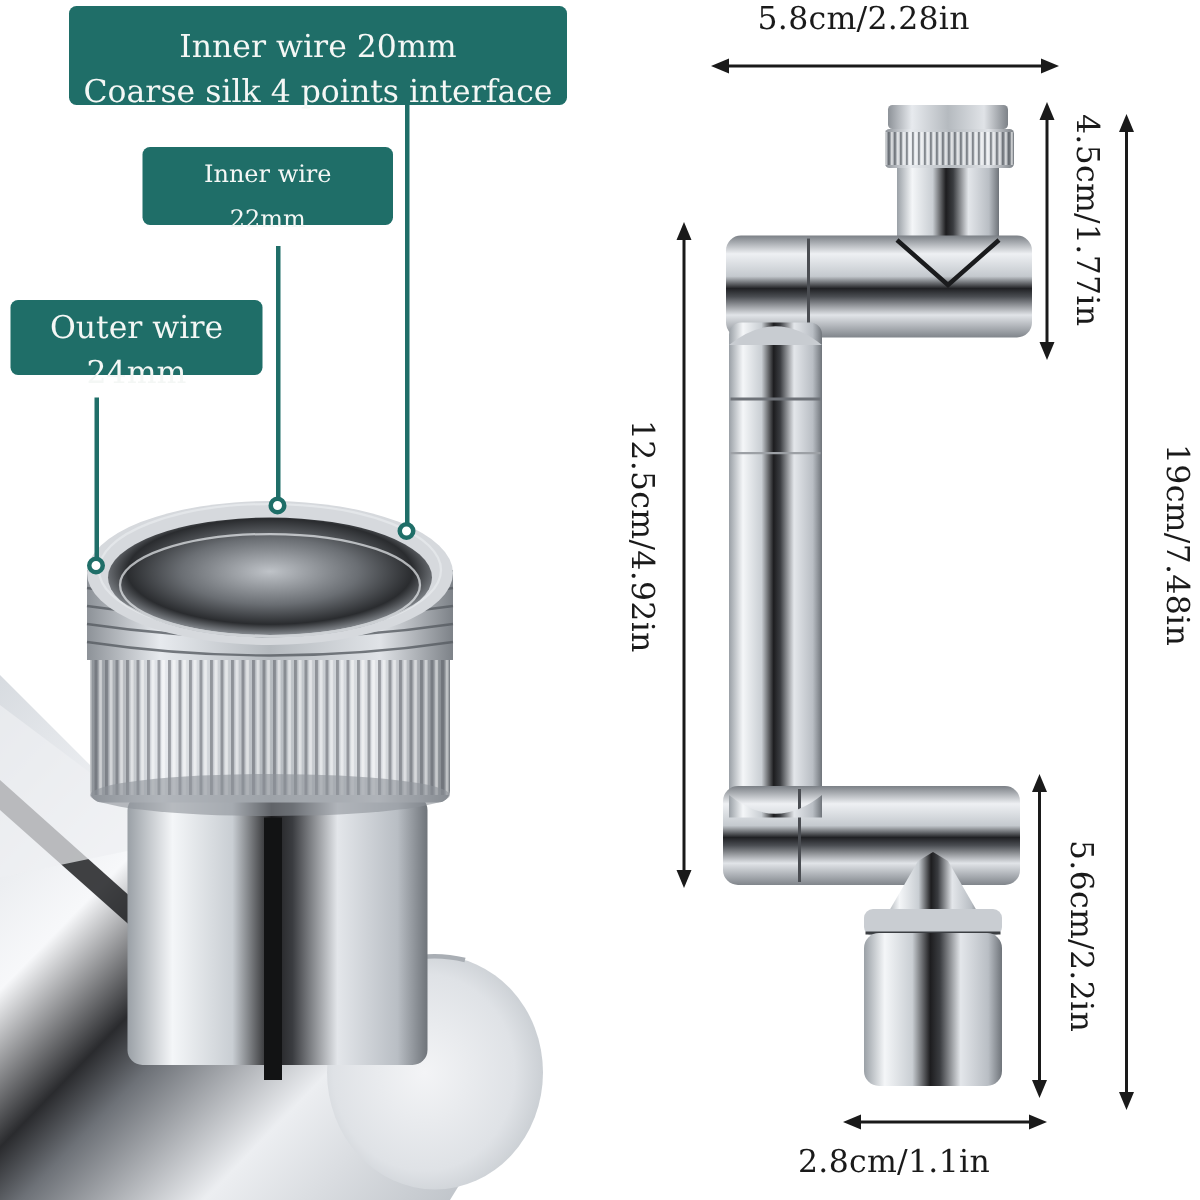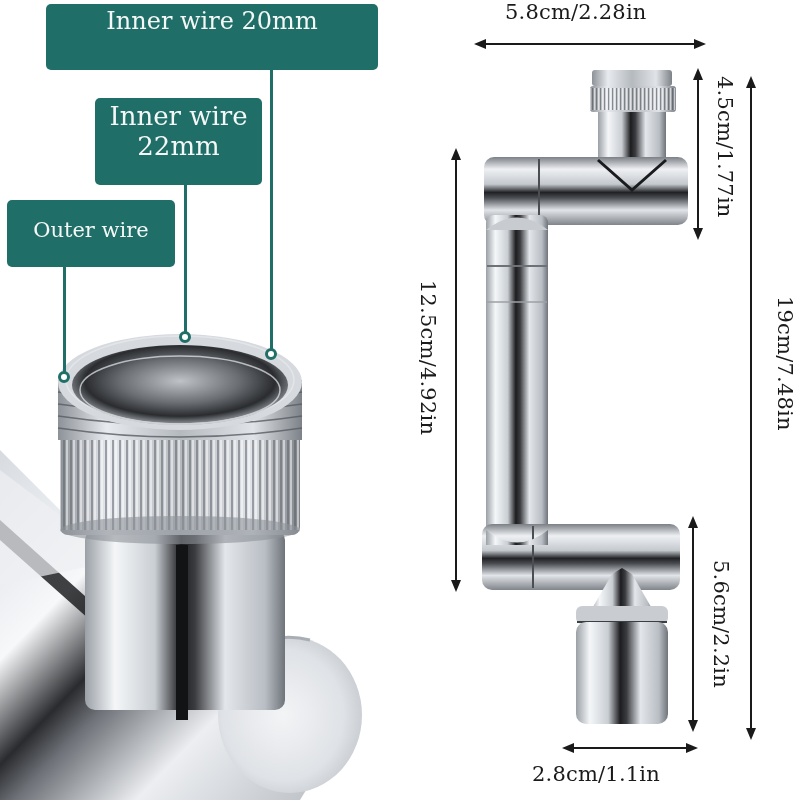--- a/index.html
+++ b/index.html
@@ -163,29 +163,31 @@
     <line x1="693" y1="524" x2="693" y2="724"></line>
     <polygon points="693,516 688,528 698,528" stroke="none"></polygon>
     <polygon points="693,732 688,720 698,720" stroke="none"></polygon>
 
     <line x1="570" y1="748" x2="690" y2="748"></line>
     <polygon points="562,748 574,743 574,753" stroke="none"></polygon>
     <polygon points="698,748 686,743 686,753" stroke="none"></polygon>
   </g>
 </svg>
 
-<div class="label-box" style="left:46px; top:4px; width:332px; height:66px; font-size:24px; padding-top:2px;">
+<div class="label-box" style="left:46px; top:4px; width:332px; height:66px; font-size:21px; padding-top:12px;">
   <span class="line">Inner wire 20mm</span>
+  <span class="line">Coarse silk 4 points interface</span>
 </div>
-<div class="label-box" style="left:95px; top:98px; width:167px; height:87px; font-size:26px; padding-top:3px;">
+<div class="label-box" style="left:95px; top:98px; width:167px; height:52px; font-size:16px; padding-top:3px;">
   <span class="line">Inner wire</span>
   <span class="line">22mm</span>
 </div>
-<div class="label-box" style="left:7px; top:200px; width:168px; height:67px; font-size:21px; padding-top:15px;">
+<div class="label-box" style="left:7px; top:200px; width:168px; height:50px; font-size:21px; padding-top:3px;">
   <span class="line">Outer wire</span>
+  <span class="line">24mm</span>
 </div>
 
 <div class="dot" style="left:265px; top:348px;"></div>
 <div class="dot" style="left:179px; top:331px;"></div>
 <div class="dot" style="left:58px; top:371px;"></div>
 
 <div class="dim-text" style="left:505px; top:0;">5.8cm/2.28in</div>
 <div class="dim-text vtext" style="left:737px; top:76px;">4.5cm/1.77in</div>
 <div class="dim-text vtext" style="left:440px; top:280px;">12.5cm/4.92in</div>
 <div class="dim-text vtext" style="left:797px; top:296px;">19cm/7.48in</div>

